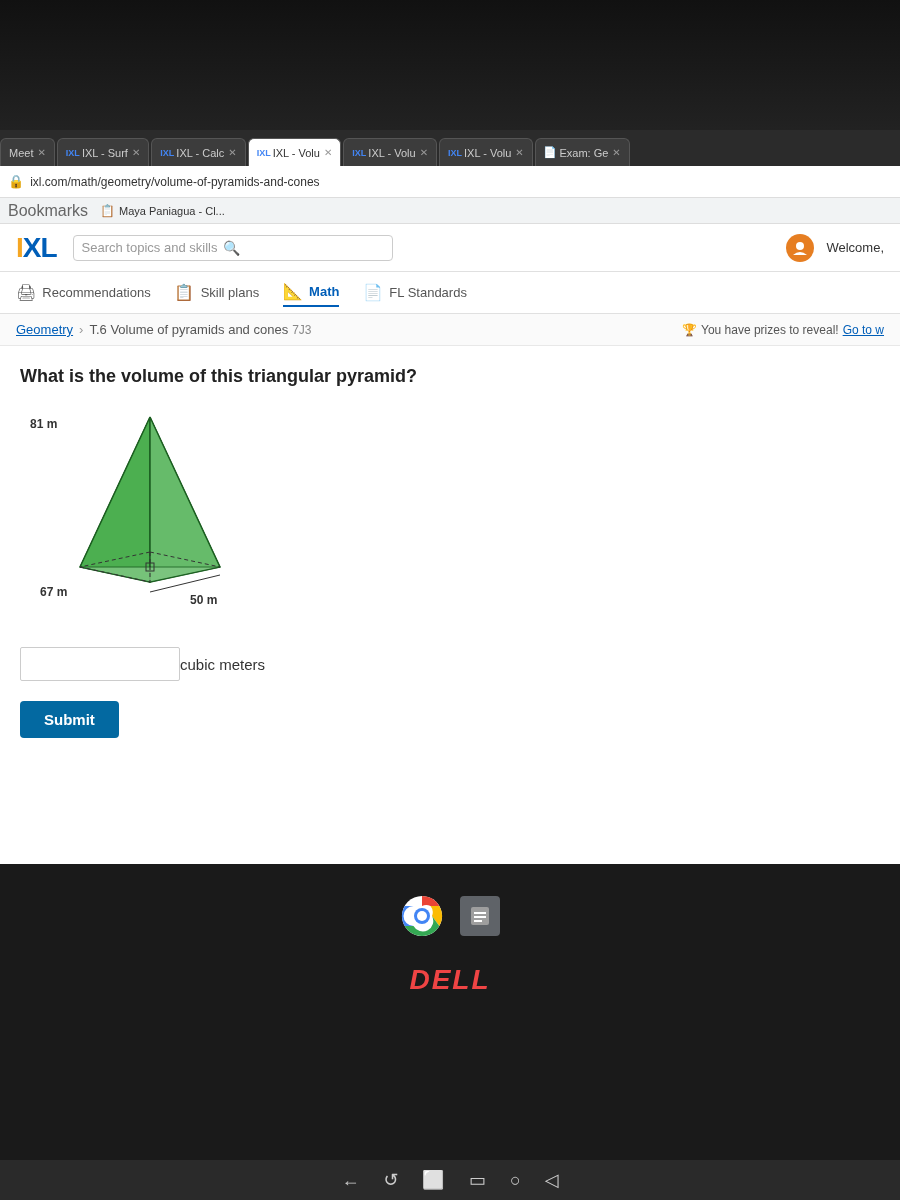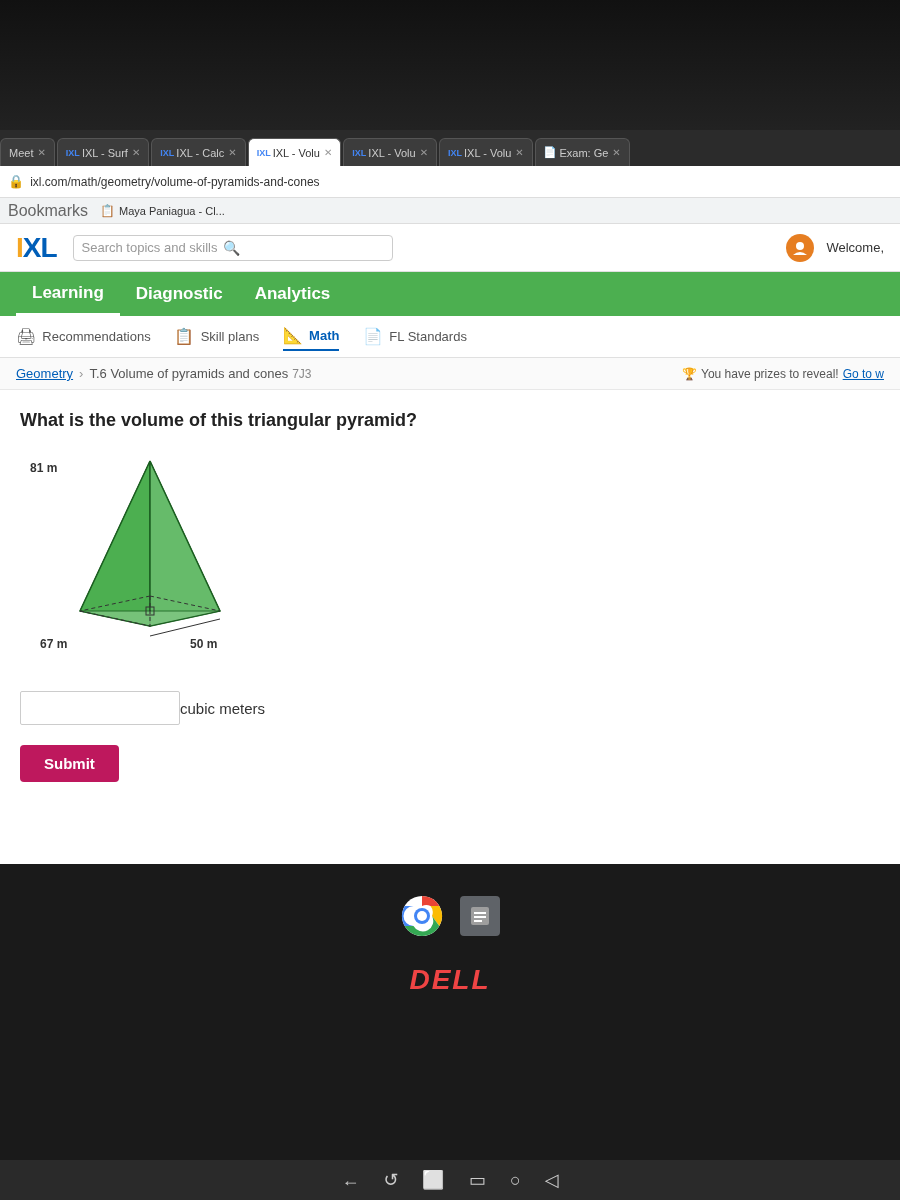--- a/index.html
+++ b/index.html
@@ -311,21 +311,21 @@
       font-size: 14px;
     }
 
     .unit-label {
       font-size: 15px;
       color: #333;
     }
 
     
     .submit-btn {
-      background: #be185d;
+      background: #0369a1;
       color: #fff;
       border: none;
       padding: 10px 24px;
       font-size: 15px;
       font-weight: 700;
       border-radius: 4px;
       cursor: pointer;
     }
 
     
@@ -459,25 +459,20 @@
       <div class="user-icon-circle">
         <svg width="16" height="16" viewBox="0 0 16 16">
             <circle cx="8" cy="6" r="4" fill="white"></circle>
             <path d="M1 15 Q8 9 15 15" fill="white"></path>
           </svg>
       </div>
       <span class="welcome-text">Welcome,</span>
     </div>
   </div>
 
-  <div class="nav-tabs">
-    <a class="nav-tab active">Learning</a>
-    <a class="nav-tab">Diagnostic</a>
-    <a class="nav-tab">Analytics</a>
-  </div>
 
   <div class="sub-nav">
     <div class="sub-nav-item">
       <span class="sub-nav-icon">🖨</span>
       <span>Recommendations</span>
     </div>
     <div class="sub-nav-item">
       <span class="sub-nav-icon">📋</span>
       <span>Skill plans</span>
     </div>
@@ -528,21 +523,21 @@
         <line x1="120" y1="145" x2="190" y2="160" stroke="#333" stroke-width="1" stroke-dasharray="4,3"></line>
 
         <line x1="50" y1="160" x2="120" y2="175" stroke="#333" stroke-width="1" stroke-dasharray="4,3"></line>
 
         <rect x="116" y="156" width="8" height="8" fill="none" stroke="#333" stroke-width="1"></rect>
 
         <line x1="120" y1="185" x2="190" y2="168" stroke="#333" stroke-width="1"></line>
       </svg>
 
       
-      <span class="dim-label" style="bottom:20px;left:10px">67 m</span>
+      <span class="dim-label" style="bottom:28px;left:10px">67 m</span>
       
       <span class="dim-label" style="bottom:20px;left:160px">50 m</span>
     </div>
 
     
     <div class="answer-area">
       <input type="text" class="answer-input" value="" style="">
       <span class="unit-label">cubic meters</span>
     </div>
 

